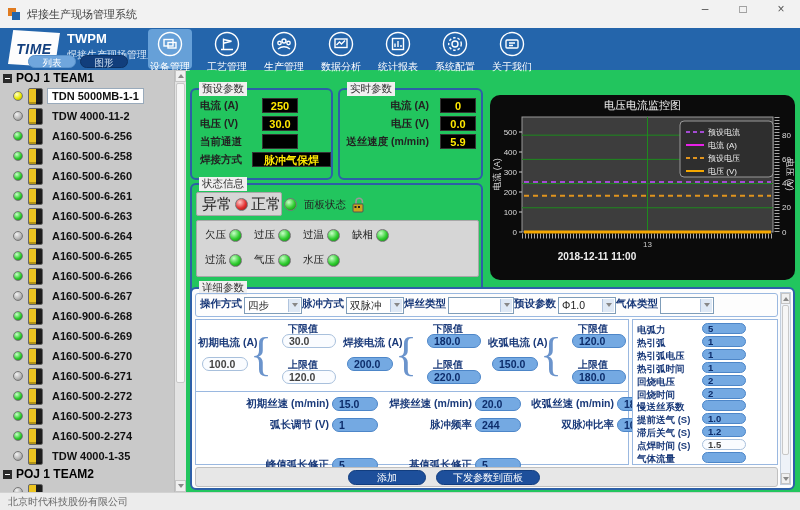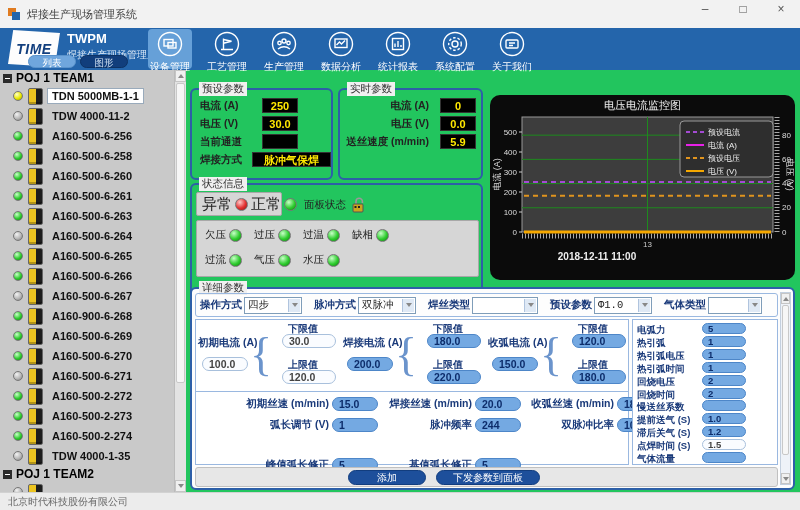--- a/index.html
+++ b/index.html
@@ -84,21 +84,21 @@
   .alarm-label{font-size:10.5px;color:#222;}
 
   
   .chartbox{position:absolute;left:490px;top:95px;width:305px;height:185px;background:#0b0b0b;border-radius:10px;}
   .chartbox svg text{font-family:"Liberation Sans","DejaVu Sans",sans-serif;}
 
   
   .detail{left:190px;top:287px;width:605px;height:203px;background:#fdfdfd;}
   .detail .panel-label{background:#f0f0f0;}
   .dd-box{position:absolute;left:3px;top:4px;width:583px;height:24px;border:1px solid #9ab8e0;border-radius:3px;display:flex;align-items:center;padding-left:4px;}
-  .dd-group{display:flex;align-items:center;margin-right:12px;font-family:Liberation Mono, monospace;}
+  .dd-group{display:flex;}
   .dd-label{font-size:10.5px;font-weight:bold;color:#1a3a7a;margin-right:2px;}
   .dd-select{height:17px;border:1px solid #7f9db9;background:#fff;position:relative;font-size:10.5px;color:#222;line-height:15px;padding:0 15px 0 3px;}
   .dd-arrowbox{position:absolute;right:1px;top:1px;bottom:1px;width:12px;background:#dfe9f5;border-left:1px solid #b0c4de;display:flex;align-items:center;justify-content:center;}
   .left-box{position:absolute;left:3px;top:30px;width:434px;height:146px;border:1px solid #9ab8e0;background:#fff;}
   .cur-area{position:absolute;left:0;top:0;right:0;height:72px;border-bottom:1px solid #9ab8e0;}
   .speed-area{position:absolute;left:0;top:73px;right:0;bottom:0;margin-left:44px;}
   .cgroup{position:absolute;top:1px;width:142px;height:70px;}
   .cg-label{position:absolute;left:0;top:15px;font-size:10.5px;font-weight:bold;color:#1a3a7a;}
   .pill{display:inline-block;height:14px;border-radius:8px;font-size:10.5px;font-weight:bold;line-height:13px;padding-left:6px;width:46px;}
   .pill.blue{background:#74a9e2;border:1px solid #4d86c8;color:#0d2d6b;}

